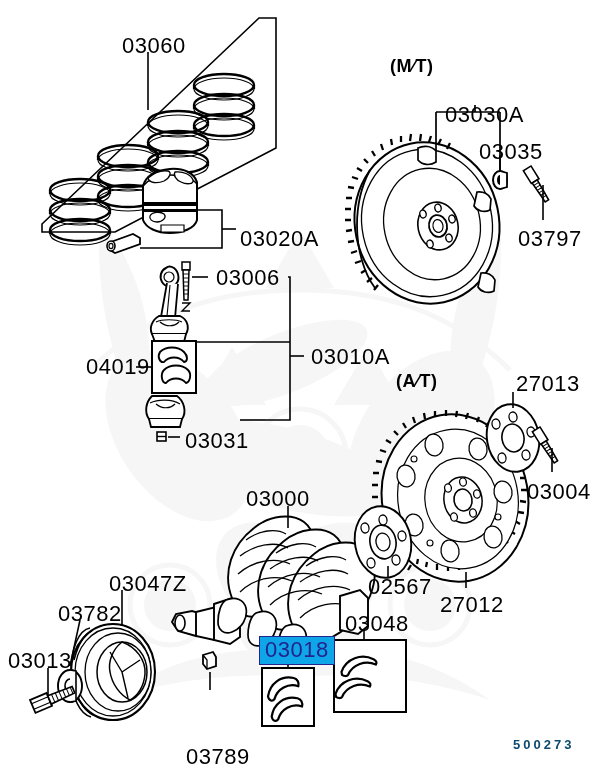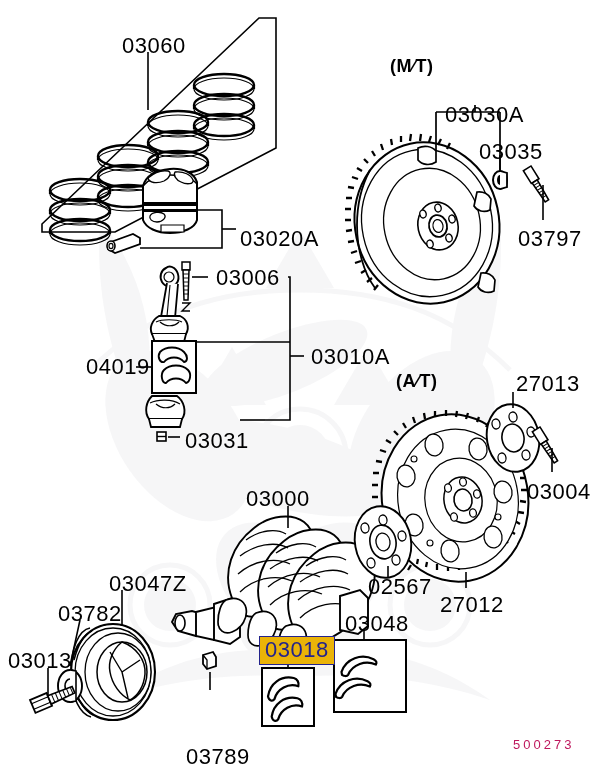--- a/index.html
+++ b/index.html
@@ -33,33 +33,33 @@
     letter-spacing: 0.5px;
     white-space: nowrap;
     line-height: 1;
     -webkit-font-smoothing: none;
   }
   .lbl.sub {
     font-size: 18px;
     font-weight: 700;
   }
   .lbl.hl {
-    background: #eab308;
+    background: #0ea5e9;
     color: #23238c;
     border: 1px solid #23238c;
     padding: 2px 5px 3px 5px;
     letter-spacing: 0.5px;
   }
   #diagram-id {
     position: absolute;
     font-family: "Liberation Sans", sans-serif;
     font-size: 13px;
-    font-weight: 400;
+    font-weight: 700;
     letter-spacing: 3px;
-    color: #be185d;
+    color: #0c4a6e;
     white-space: nowrap;
   }
 </style>
 </head>
 <body>
 
 <div id="sheet">
 
   <svg id="artwork" viewBox="0 0 609 768" xmlns="http://www.w3.org/2000/svg">
     <defs>

